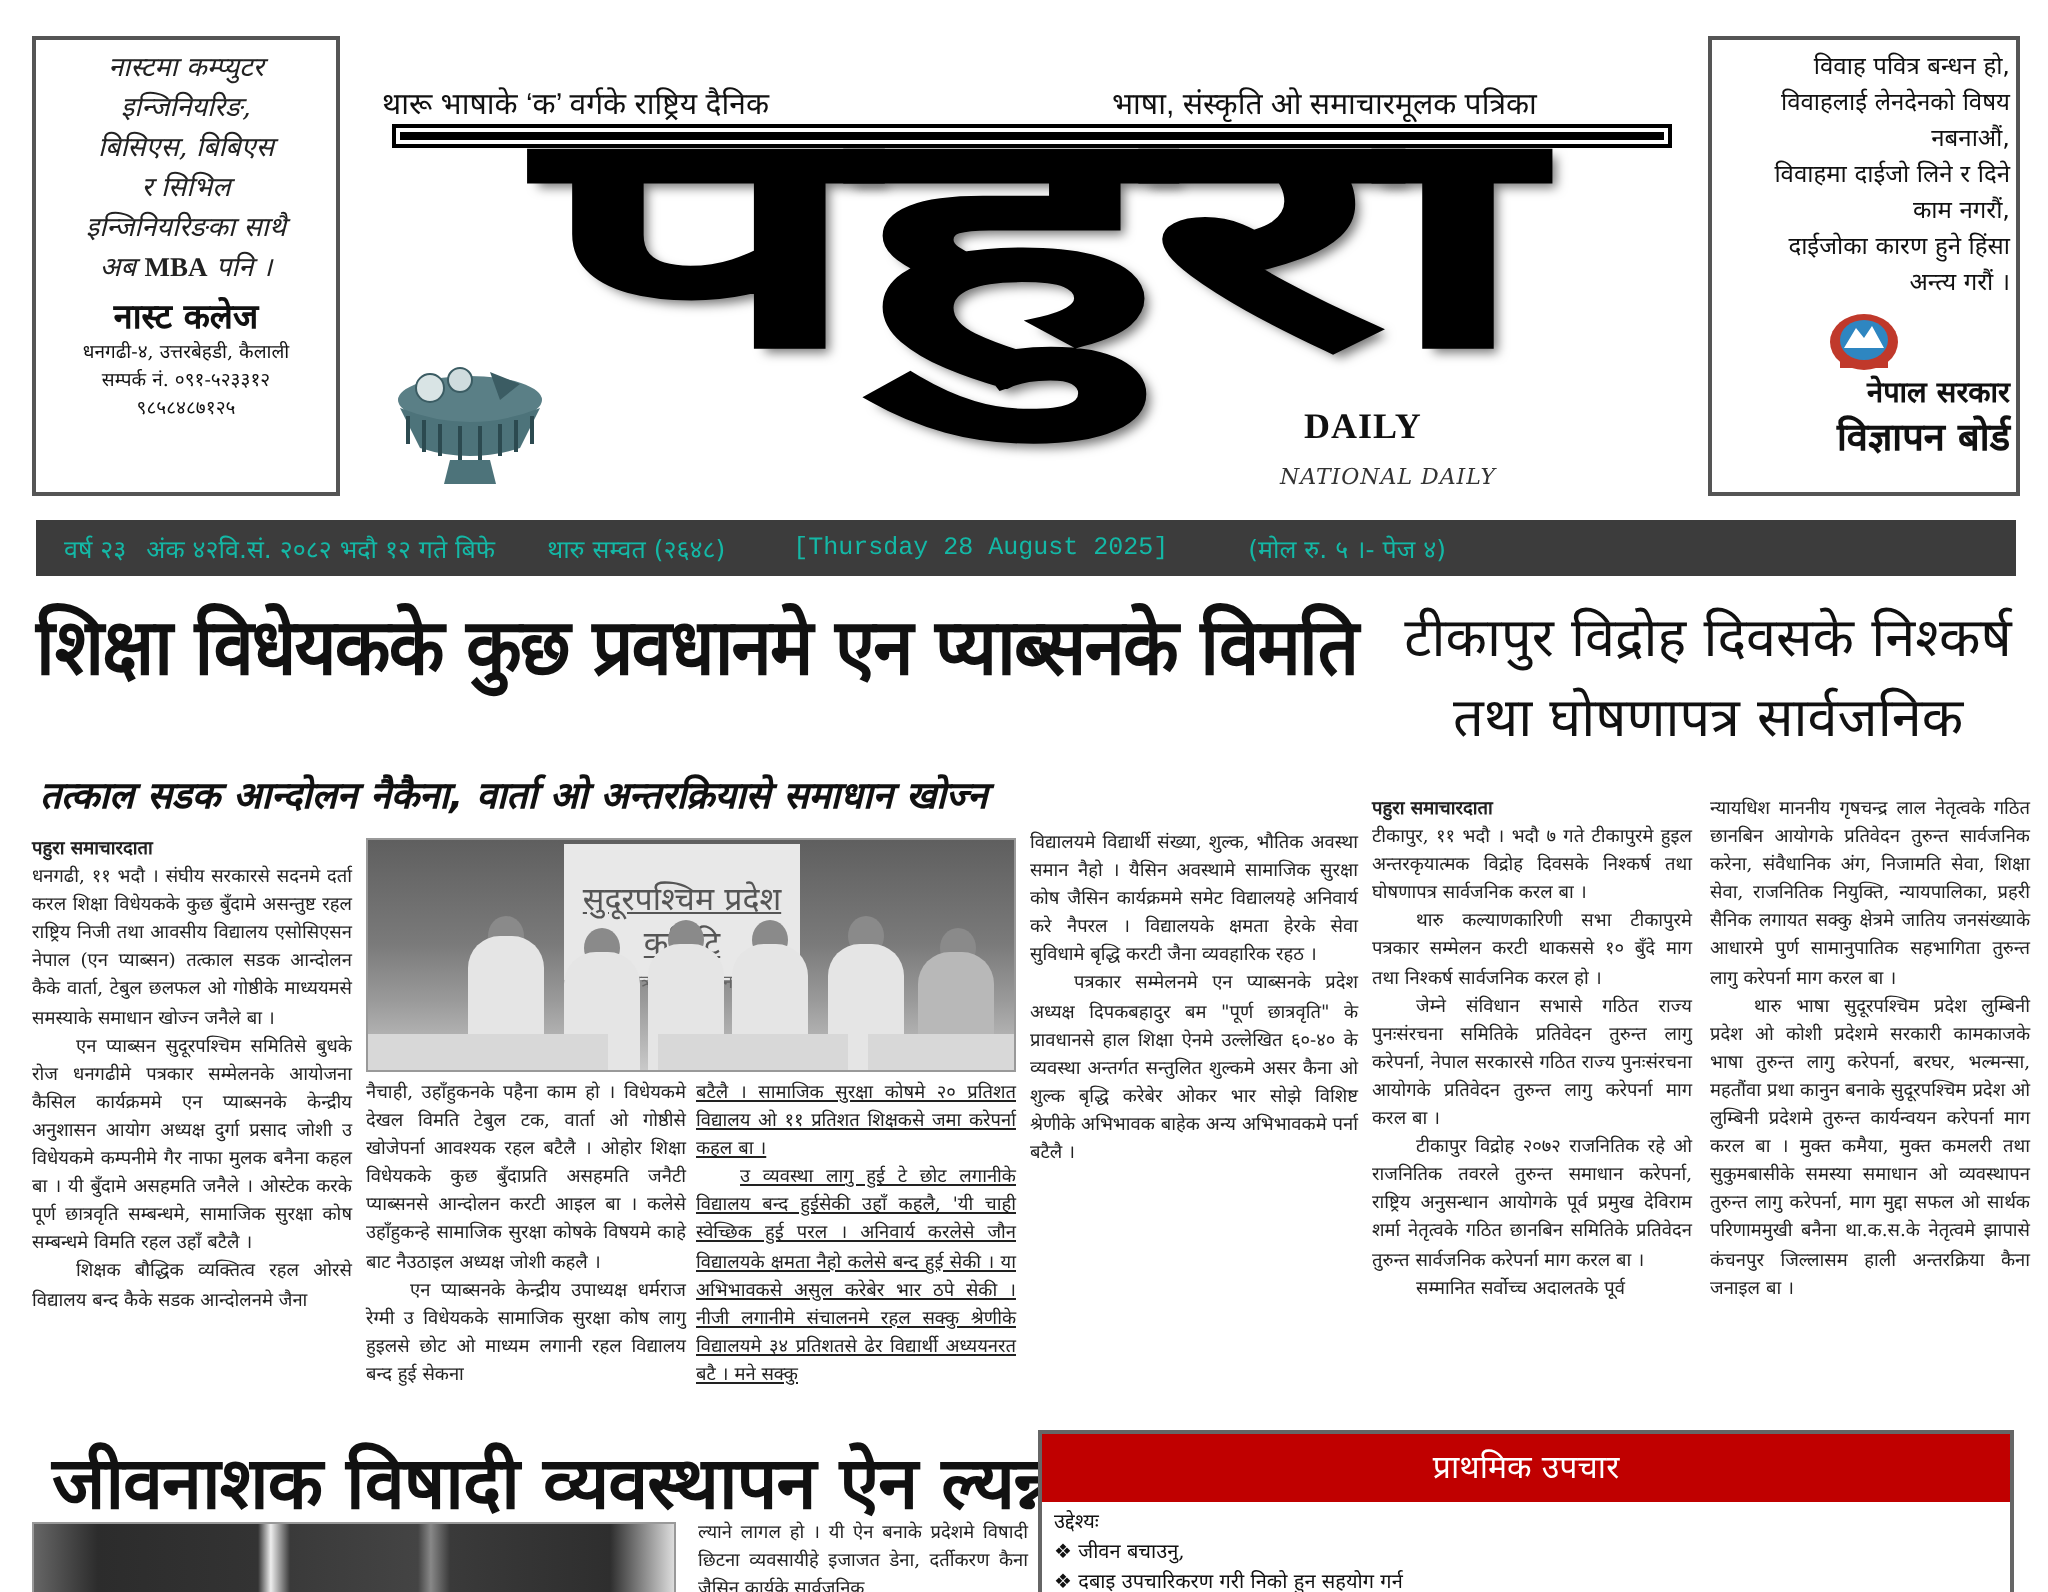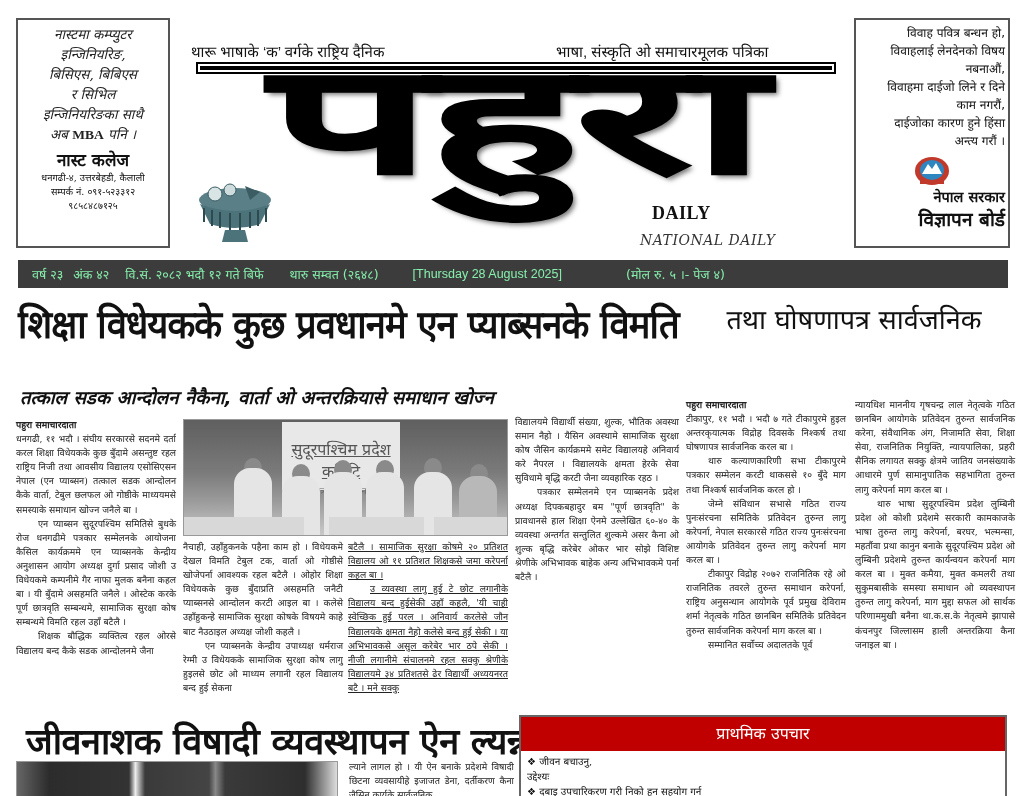--- a/index.html
+++ b/index.html
@@ -43,26 +43,26 @@
     letter-spacing: -2px; text-align: center; white-space: nowrap;
     text-shadow: 2px 3px 4px #777;
     -webkit-text-stroke: 2px #000;
     transform: scaleX(1.9); transform-origin: center top;
   }
   .logo-bar { left: 196px; top: 62px; width: 640px; height: 12px; background: #000; border: 2px solid #000; box-shadow: inset 0 0 0 2px #fff; }
 
   .basket { left: 190px; top: 180px; width: 90px; height: 68px; }
 
   .pahura-en { left: 652px; top: 203px; font-family: "Liberation Serif", serif; font-weight: bold; font-size: 18px; letter-spacing: 0.5px; }
-  .national-daily { left: 640px; top: 232px; font-family: "DejaVu Serif", serif; font-style: italic; font-size: 14px; color: #333; letter-spacing: 0.5px; }
+  .national-daily { left: 640px; top: 232px; font-family: "DejaVu Serif", serif; font-style: italic; font-size: 11px; color: #333; letter-spacing: 0.5px; }
 
   
   .info-bar {
     left: 18px; top: 260px; width: 990px; height: 28px;
-    background: #3c3c3c; color: #86efac; display: flex; align-items: center;
+    background: #3c3c3c; color: #14b8a6; display: flex; align-items: center;
     font-size: 12.5px; padding-left: 14px; white-space: nowrap;
   }
   .info-bar span { display: inline-block; }
 
   
   .hl-main {
     left: 18px; top: 300px; width: 660px;
     font-size: 39px; font-weight: bold; line-height: 50px; letter-spacing: -1px;
     font-family: "DejaVu Sans", sans-serif; white-space: nowrap;
     transform: scaleX(0.93); transform-origin: left;
@@ -177,31 +177,32 @@
       <path d="M8 18 L14 8 L18 13 L22 7 L28 18 Z" fill="#fff"></path>
       <rect x="6" y="24" width="24" height="4" fill="#c0392b"></rect>
     </svg>
   </div>
   <div class="ad-gov">नेपाल सरकार</div>
   <div class="ad-board">विज्ञापन बोर्ड</div>
 </div>
 
 <div class="abs info-bar">
   <span style="margin-right:10px">वर्ष २३</span>
-  <span style="margin-right:16px">अंक ४२</span>
+  <span style="margin-right:0">अंक ४२</span>
   <span style="margin-right:26px">वि.सं. २०८२ भदौ १२ गते बिफे</span>
   <span style="margin-right:34px">थारु सम्वत (२६४८)</span>
-  <span style="margin-right:64px;font-family:Liberation Sans, sans-serif">[Thursday 28 August  2025]</span>
+  <span style="margin-right:40px;font-family:Liberation Mono, monospace">[Thursday 28 August  2025]</span>
   <span>(मोल रु. ५ ।- पेज ४)</span>
 </div>
 
 <div class="abs hl-main">शिक्षा विधेयकके कुछ प्रवधानमे एन प्याब्सनके विमति</div>
 <div class="abs hl-sub">तत्काल सडक आन्दोलन नैकैना, वार्ता ओ अन्तरक्रियासे समाधान खोज्न</div>
 
 <div class="abs hl-right">
+  <div>टीकापुर विद्रोह दिवसके निश्कर्ष</div>
   <div>तथा घोषणापत्र सार्वजनिक</div>
 </div>
 
 <div class="abs col col1">
   <div class="byline">पहुरा समाचारदाता</div>
   <p class="first">धनगढी, ११ भदौ । संघीय सरकारसे सदनमे दर्ता करल शिक्षा विधेयकके कुछ बुँदामे असन्तुष्ट रहल राष्ट्रिय निजी तथा आवसीय विद्यालय एसोसिएसन नेपाल (एन प्याब्सन) तत्काल सडक आन्दोलन कैके वार्ता, टेबुल छलफल ओ गोष्ठीके माध्ययमसे समस्याके समाधान खोज्न जनैले बा ।</p>
   <p>एन प्याब्सन सुदूरपश्चिम समितिसे बुधके रोज धनगढीमे पत्रकार सम्मेलनके आयोजना कैसिल कार्यक्रममे एन प्याब्सनके केन्द्रीय अनुशासन आयोग अध्यक्ष दुर्गा प्रसाद जोशी उ विधेयकमे कम्पनीमे गैर नाफा मुलक बनैना कहल बा । यी बुँदामे असहमति जनैले । ओस्टेक करके पूर्ण छात्रवृति सम्बन्धमे, सामाजिक सुरक्षा कोष सम्बन्धमे विमति रहल उहाँ बटैलै ।</p>
   <p>शिक्षक बौद्धिक व्यक्तित्व रहल ओरसे विद्यालय बन्द कैके सडक आन्दोलनमे जैना</p>
 </div>
 
@@ -256,17 +257,17 @@
 
 <div class="abs hl-bottom">जीवनाशक विषादी व्यवस्थापन ऐन ल्यन्ना तयारी</div>
 <div class="abs photo2"></div>
 <div class="abs col col6">
   <p class="first">ल्याने लागल हो । यी ऐन बनाके प्रदेशमे विषादी छिटना व्यवसायीहे इजाजत डेना, दर्तीकरण कैना जैसिन कार्यके सार्वजनिक</p>
 </div>
 
 <div class="abs firstaid">
   <div class="fa-head">प्राथमिक उपचार</div>
   <div class="fa-body">
+    <div>उद्देश्यः</div>
     <div>❖ जीवन बचाउनु,</div>
-    <div>उद्देश्यः</div>
     <div>❖ दबाइ उपचारिकरण गरी निको हुन सहयोग गर्न</div>
   </div>
 </div>
 
 </body></html>

